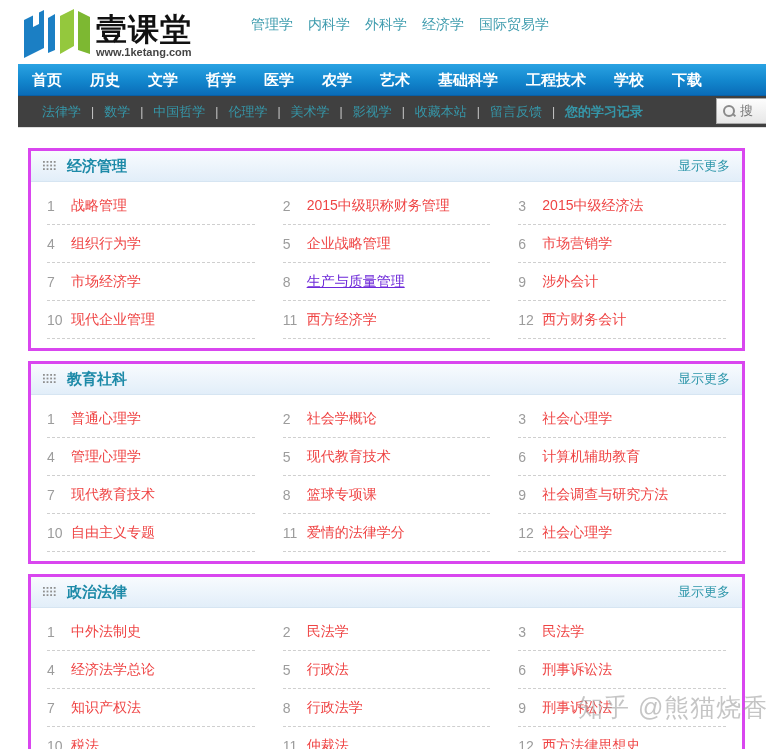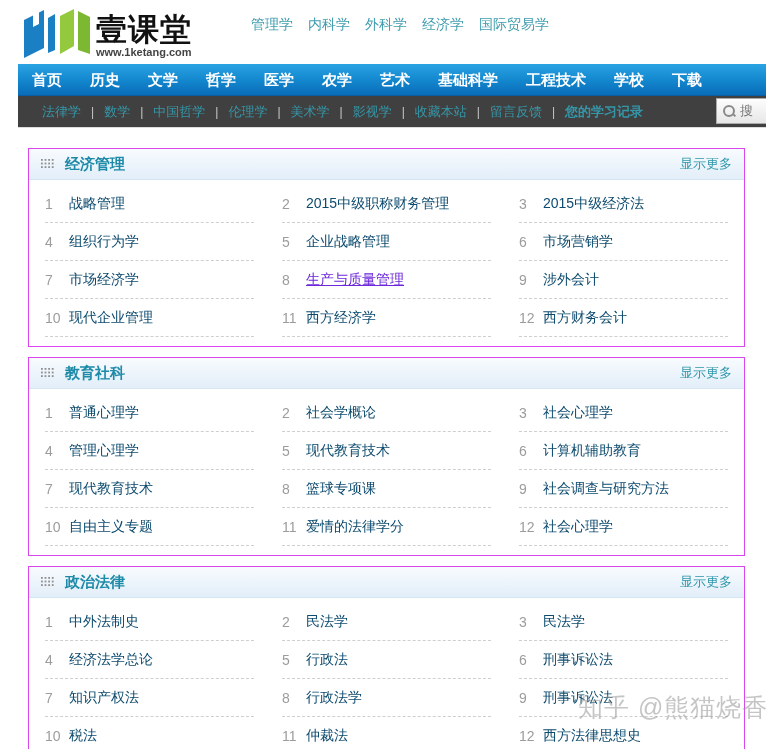--- a/index.html
+++ b/index.html
@@ -32,34 +32,34 @@
   .searchbox{
     position:absolute;right:-30px;top:2px;width:72px;height:24px;
     border:1px solid #aaa;background:linear-gradient(#fdfdfd,#e7e7e7);
     display:flex;align-items:center;padding-left:6px;cursor:pointer;color:#777;font-size:13px;
   }
   .mag{position:relative;width:13px;height:13px;margin-right:4px;flex:0 0 auto;}
   .mag::before{content:"";position:absolute;left:0;top:0;width:8px;height:8px;border:2px solid #8a8a8a;border-radius:50%;}
   .mag::after{content:"";position:absolute;left:9px;top:9px;width:4px;height:2px;background:#8a8a8a;transform:rotate(45deg);}
   
   .content{margin:20px 0 0 28px;width:717px;}
-  .section{border:1px solid #d946ef;margin-bottom:10px;background:#fff;}
+  .section{border:3px solid #d946ef;margin-bottom:10px;background:#fff;}
   .sec-head{
     height:30px;display:flex;align-items:center;padding:0 12px;
     background:linear-gradient(#f8fbfe,#e2eef9);border-bottom:1px solid #d6e5f2;
   }
   .gridicon{margin-right:10px;display:block;}
   .sec-title{font-size:15px;font-weight:bold;color:#1d8aa8;flex:0 0 auto;}
   .spacer{flex:1;}
   .more{font-size:13px;color:#2d96aa;text-decoration:none;cursor:pointer;}
   .sec-body{padding:5px 16px 9px 16px;}
   .grid{display:grid;grid-template-columns:1fr 1fr 1fr;column-gap:28px;}
   .item{height:37px;display:flex;align-items:center;border-bottom:1px dashed #cfcfcf;}
   .item .num{color:#9c9c9c;font-size:14px;min-width:24px;flex:0 0 auto;}
-  .item a{color:#0c4a6e;font-size:14px;text-decoration:none;cursor:pointer;}
+  .item a{color:#ef4444;font-size:14px;text-decoration:none;cursor:pointer;}
   .item a.hl{color:#6d28d9;text-decoration:underline;}
   
   .watermark{
     position:absolute;left:578px;top:691px;font-size:25px;letter-spacing:1px;
     color:rgba(150,150,150,0.55);white-space:nowrap;pointer-events:none;
   }
 </style>
 </head>
 <body>
 

